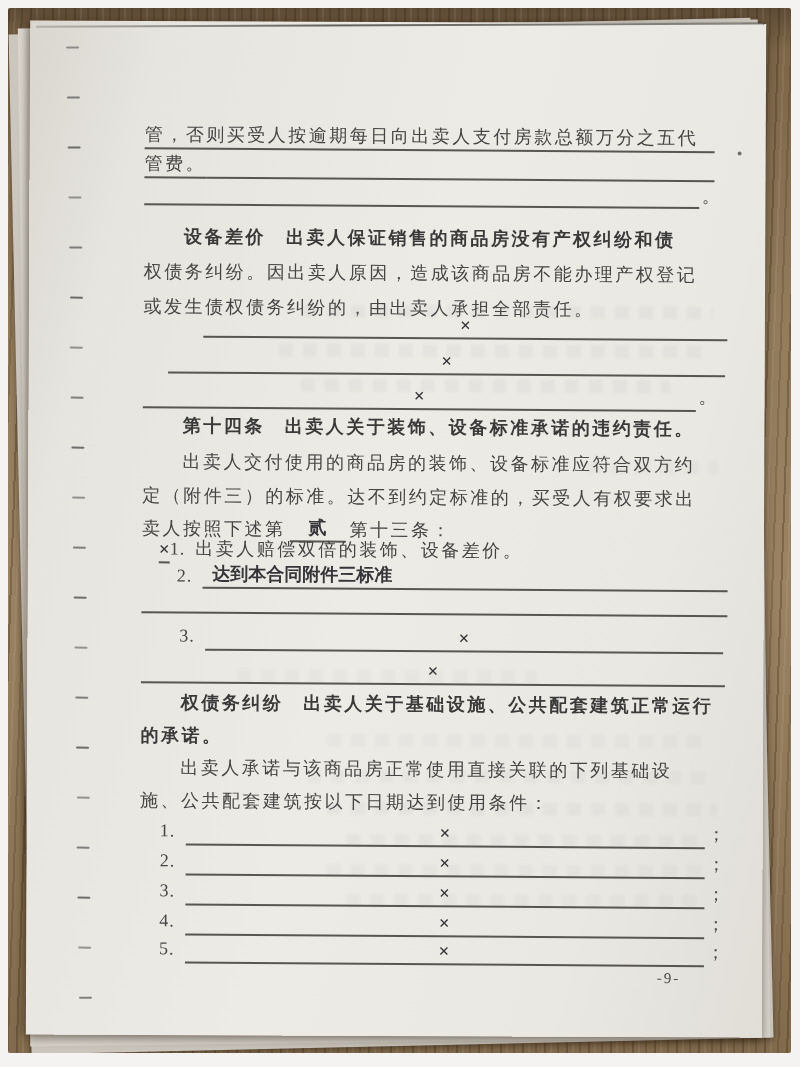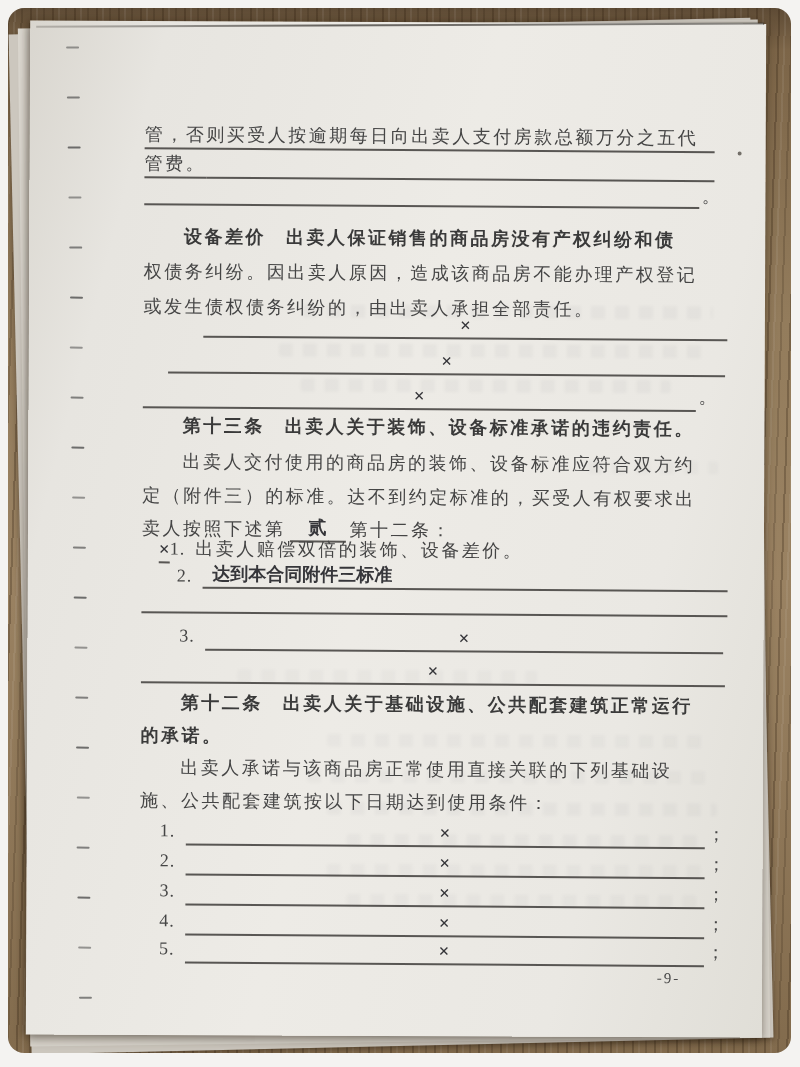--- a/index.html
+++ b/index.html
@@ -4,21 +4,21 @@
 <style>
   html,body{margin:0;padding:0;}
   body{
     width:800px;height:1067px;position:relative;overflow:hidden;
     background:#f4f3f1;
     font-family:"Liberation Serif","DejaVu Serif",serif;
   }
   
   .photo{
     position:absolute;left:8px;top:8px;right:9px;bottom:14px;
-    border-radius:16px;overflow:hidden;
+    border-radius:2px;overflow:hidden;
     background-color:#8a7154;
     background-image:
       repeating-linear-gradient(92deg,
         rgba(48,32,16,.28) 0 2px, rgba(0,0,0,0) 2px 6px,
         rgba(255,255,255,.07) 6px 8px, rgba(0,0,0,0) 8px 13px,
         rgba(40,26,12,.18) 13px 15px, rgba(0,0,0,0) 15px 22px),
       linear-gradient(180deg,#5e4b35 0%,#7c6548 4%,#937c5c 30%,#9a8262 55%,#826b4d 100%);
   }
   
   .sheet{position:absolute;background:#d7d3cb;}
@@ -139,33 +139,33 @@
       </div>
       <div class="line" style="top:324px;left:139px;right:40px;">
         <span class="fill hand x-mark">×</span>
       </div>
       <div class="line" style="top:359px;left:114px;right:46px;">
         <span class="fill hand x-mark">×</span>
         <span class="after">。</span>
       </div>
 
       <div class="line head" style="top:391px;left:154px;right:36px;">
-        <span class="art">第十三条</span>
+        <span class="art">第十四条</span>
         <span>出卖人关于装饰、设备标准承诺的违约责任。</span>
       </div>
       <div class="line" style="top:427px;left:154px;right:36px;">
         <span>出卖人交付使用的商品房的装饰、设备标准应符合双方约</span>
       </div>
       <div class="line" style="top:461px;left:114px;right:36px;">
         <span>定（附件三）的标准。达不到约定标准的，买受人有权要求出</span>
       </div>
       <div class="line" style="top:494px;left:114px;right:36px;">
         <span>卖人按照下述第</span>
         <span class="slot hand">贰</span>
-        <span>第十二条：</span>
+        <span>第十三条：</span>
       </div>
       <div class="line" style="top:514px;left:131px;right:36px;">
         <span class="u hand x-mark">×</span>
         <span class="numlbl">1.</span>
         <span>出卖人赔偿双倍的装饰、设备差价。</span>
       </div>
       <div class="line" style="top:541px;left:149px;right:36px;">
         <span class="numlbl">2.</span>
         <span class="fill leftal hand">达到本合同附件三标准</span>
       </div>
@@ -174,21 +174,21 @@
       </div>
       <div class="line" style="top:601px;left:152px;right:40px;">
         <span class="numlbl">3.</span>
         <span class="fill hand x-mark">×</span>
       </div>
       <div class="line" style="top:634px;left:114px;right:38px;">
         <span class="fill hand x-mark">×</span>
       </div>
 
       <div class="line head" style="top:668px;left:154px;right:30px;">
-        <span class="art">第十二条</span>
+        <span class="art">权债务纠纷</span>
         <span>出卖人关于基础设施、公共配套建筑正常运行</span>
       </div>
       <div class="line head" style="top:701px;left:114px;right:36px;">
         <span>的承诺。</span>
       </div>
       <div class="line" style="top:733px;left:154px;right:36px;">
         <span>出卖人承诺与该商品房正常使用直接关联的下列基础设</span>
       </div>
       <div class="line" style="top:766px;left:114px;right:36px;">
         <span>施、公共配套建筑按以下日期达到使用条件：</span>

